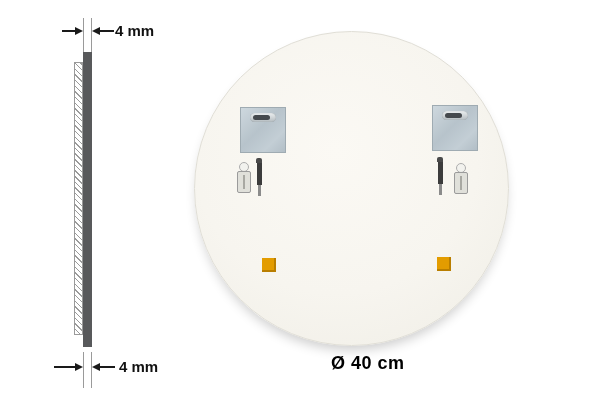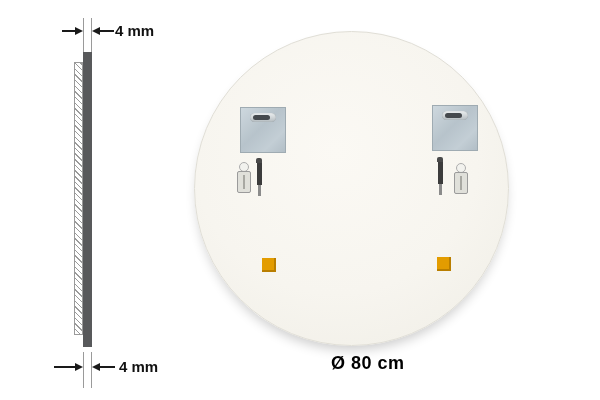--- a/index.html
+++ b/index.html
@@ -132,15 +132,15 @@
     <div class="head"></div>
     <div class="shaft"></div>
     <div class="tip"></div>
   </div>
   <div class="anchor-dome" style="left:456px;top:163px;"></div>
   <div class="anchor-body" style="left:454px;top:172px;"></div>
 
   <div class="pad" style="left:262px;top:258px;"></div>
   <div class="pad" style="left:437px;top:257px;"></div>
 
-  <div class="diameter-label">Ø 80 cm</div>
+  <div class="diameter-label">Ø 40 cm</div>
 
 </div>
 
 </body></html>

